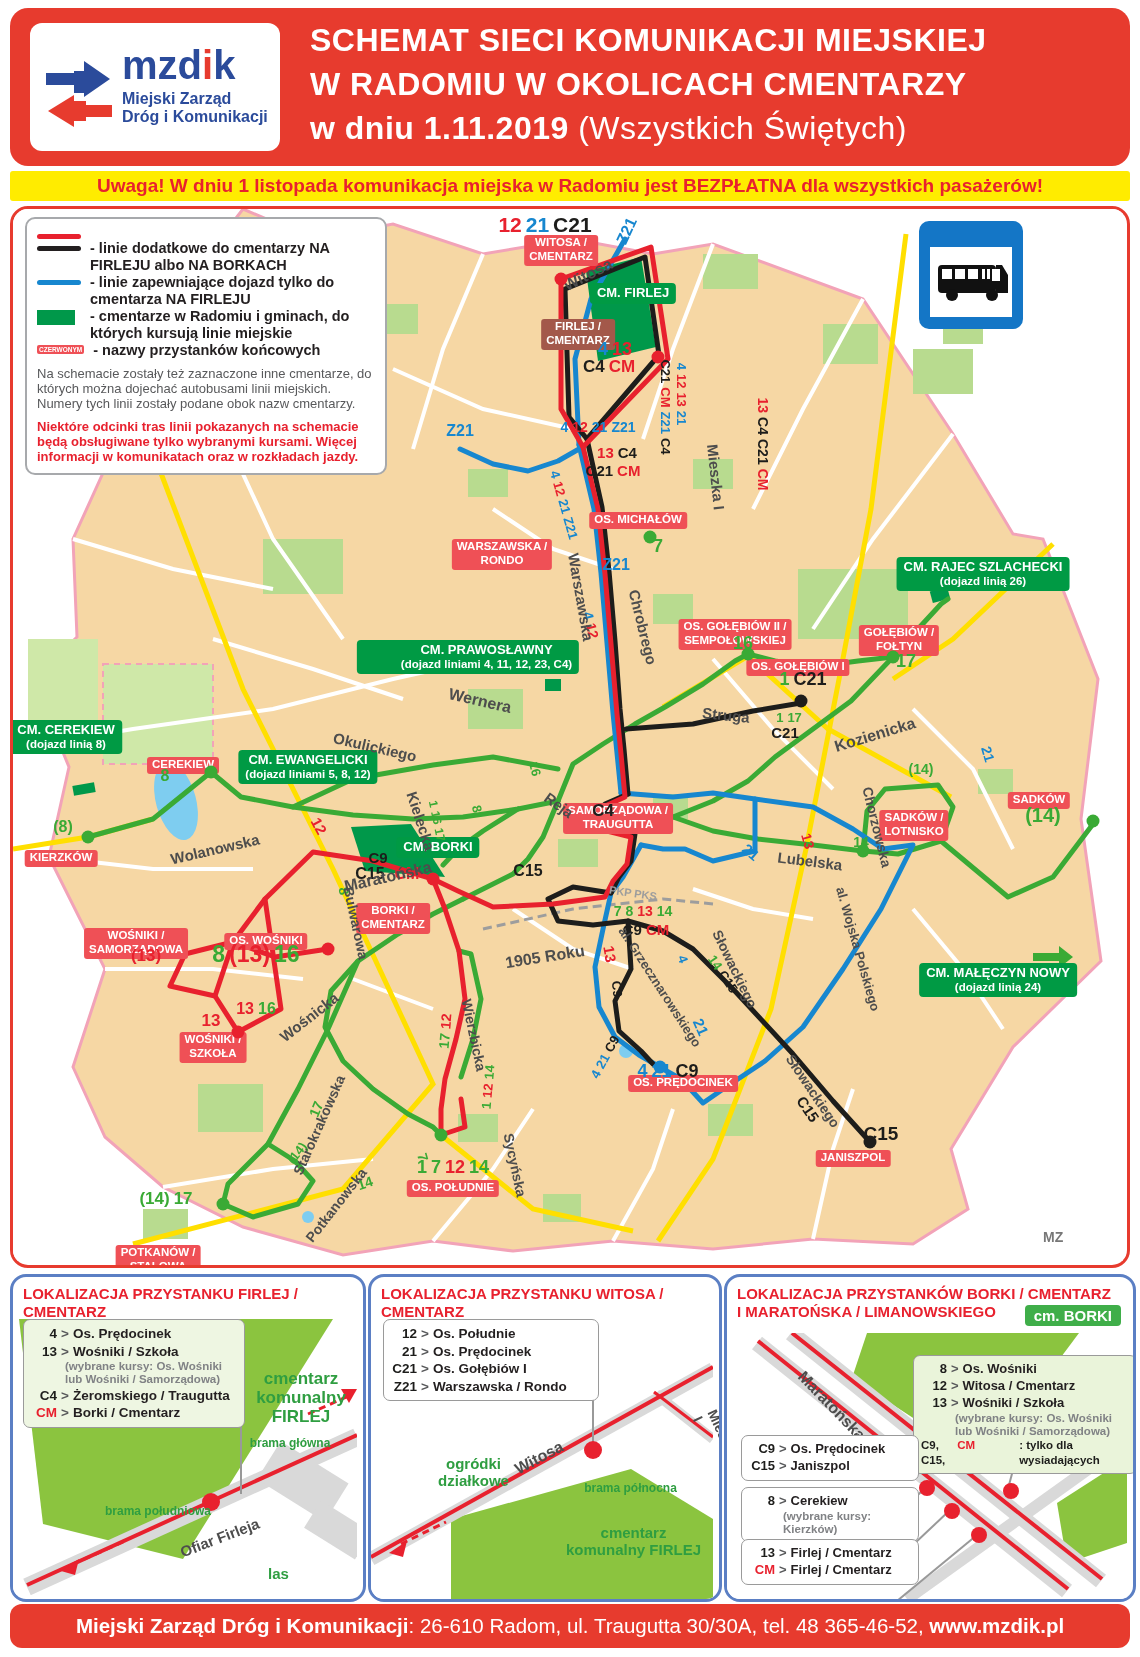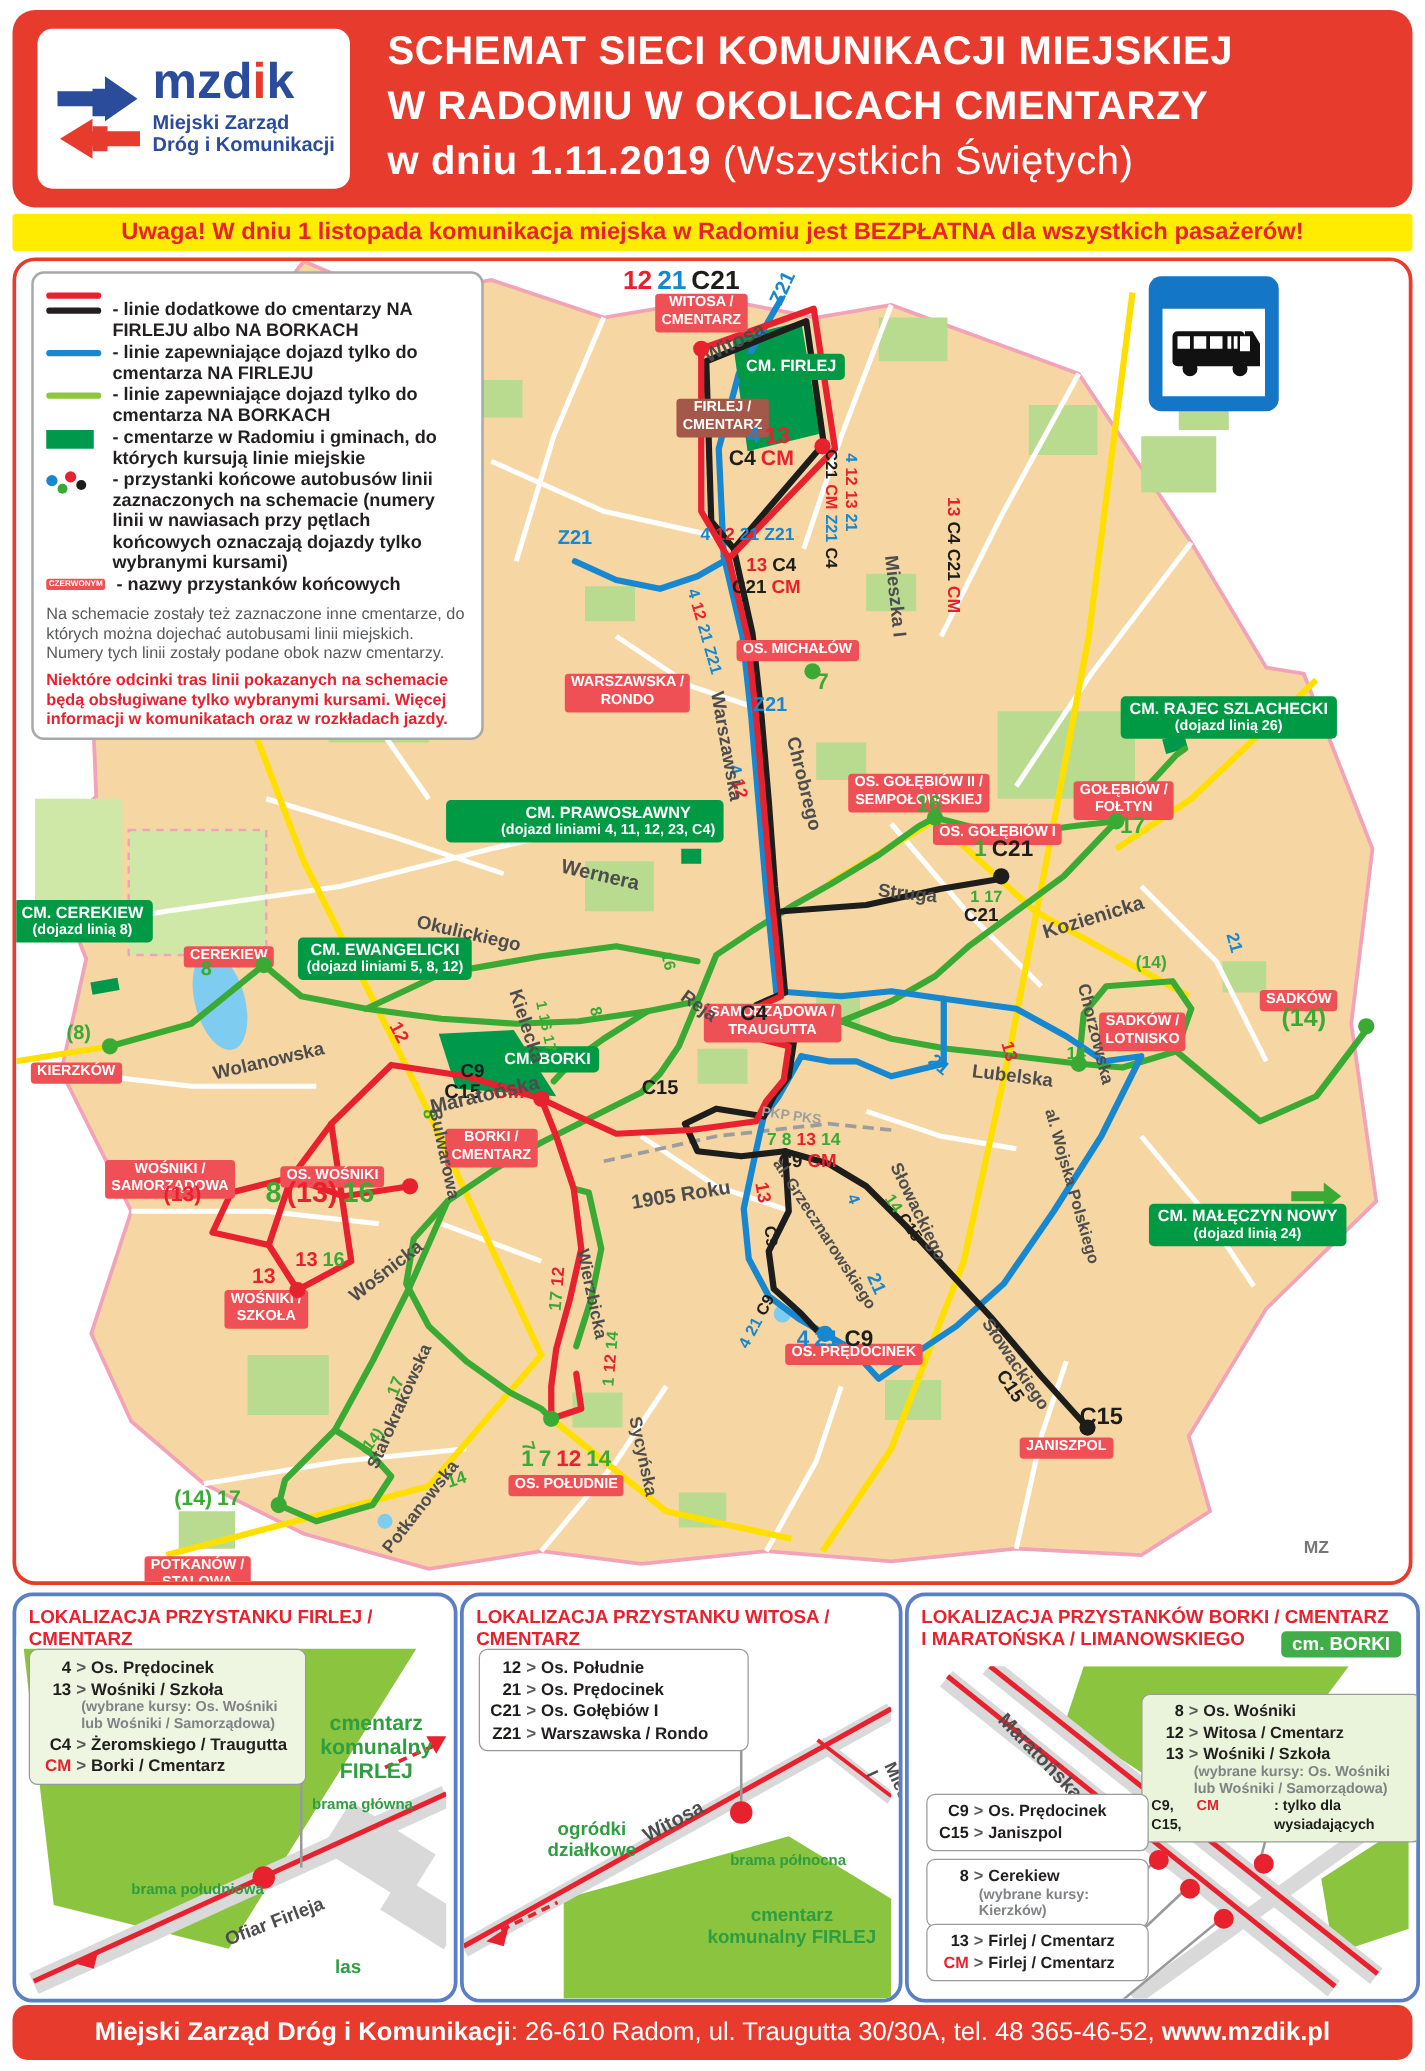--- a/index.html
+++ b/index.html
@@ -430,40 +430,23 @@
           <div class="leg-text">- linie dodatkowe do cmentarzy NA FIRLEJU albo NA BORKACH</div>
         </div>
         <div class="leg-row">
           <div class="leg-swatch">
             <div class="leg-line" style="background: rgb(23, 135, 207);"></div>
           </div>
           <div class="leg-text">- linie zapewniające dojazd tylko do cmentarza NA FIRLEJU</div>
         </div>
         <div class="leg-row">
           <div class="leg-swatch">
-            <div class="leg-line" style="background: rgb(141, 198, 63);"></div>
-          </div>
-          <div class="leg-text">- linie zapewniające dojazd tylko do cmentarza NA BORKACH</div>
-        </div>
-        <div class="leg-row">
-          <div class="leg-swatch">
             <div class="leg-rect" style="background: rgb(0, 152, 74);"></div>
           </div>
           <div class="leg-text">- cmentarze w Radomiu i gminach, do których kursują linie miejskie</div>
-        </div>
-        <div class="leg-row">
-          <div class="leg-swatch">
-            <div class="leg-dotwrap">
-              <div class="leg-dot" style="background: rgb(23, 135, 207); left: 0px; top: 4px; width: 9px; height: 9px;"></div>
-              <div class="leg-dot" style="background: rgb(58, 170, 53); left: 9px; top: 11px; width: 8px; height: 8px;"></div>
-              <div class="leg-dot" style="background: rgb(232, 33, 46); left: 15px; top: 1px; width: 9px; height: 9px;"></div>
-              <div class="leg-dot" style="background: rgb(29, 29, 27); left: 24px; top: 8px; width: 8px; height: 8px;"></div>
-            </div>
-          </div>
-          <div class="leg-text">- przystanki końcowe autobusów linii zaznaczonych na schemacie (numery linii w nawiasach przy pętlach końcowych oznaczają dojazdy tylko wybranymi kursami)</div>
         </div>
         <div class="leg-row">
           <div class="leg-swatch">
             <div class="leg-badge">CZERWONYM</div>
           </div>
           <div class="leg-text">- nazwy przystanków końcowych</div>
         </div>
       </div>
     <div class="leg-note">Na schemacie zostały też zaznaczone inne cmentarze, do których można dojechać autobusami linii miejskich. Numery tych linii zostały podane obok nazw cmentarzy.</div>
     <div class="leg-note2">Niektóre odcinki tras linii pokazanych na schemacie będą obsługiwane tylko wybranymi kursami. Więcej informacji w komunikatach oraz w rozkładach jazdy.</div>

